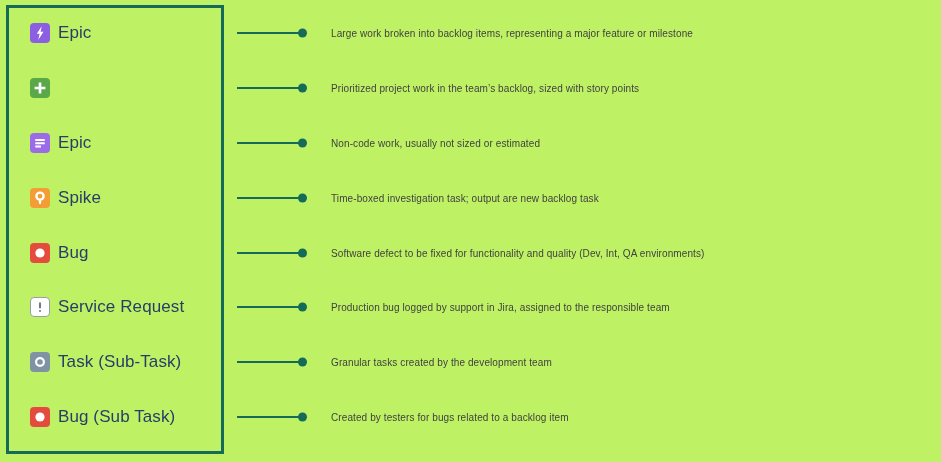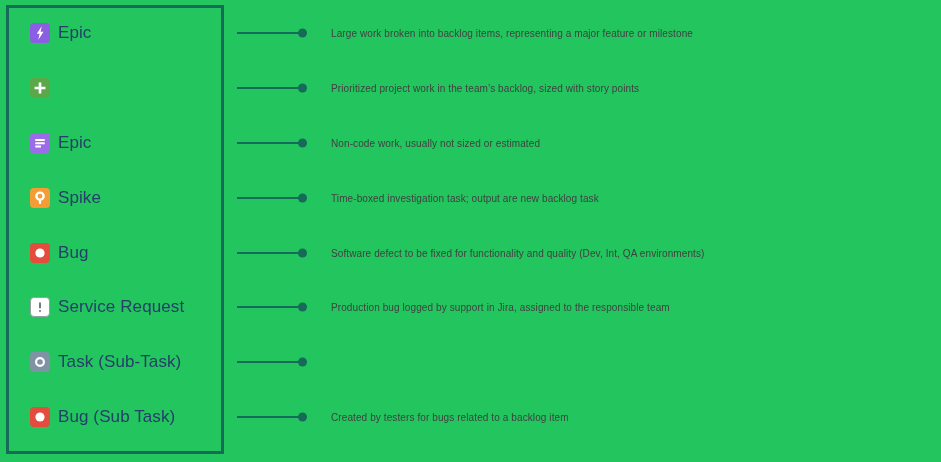--- a/index.html
+++ b/index.html
@@ -1,17 +1,17 @@
 <!DOCTYPE html>
 <html><head>
 <meta charset="utf-8">
 <style>
   html,body { margin:0; padding:0; background:#fff; }
   .canvas {
-    position:relative; width:941px; height:462px; background:#22c55e;
+    position:relative; width:941px; height:462px; background:#bef264;
     font-family:"Liberation Sans", sans-serif; overflow:hidden;
     --teal:#156A58; --navy:#263F69; --gray:#414141;
   }
   .type-box {
     position:absolute; left:6px; top:5px; width:212px; height:443px;
     border:3px solid var(--teal); background:transparent;
   }
   .rows { position:absolute; left:0; top:6px; right:0; }
   .row { position:relative; height:54.8px; }
   .icon {
@@ -107,20 +107,21 @@
     <span class="desc">Production bug logged by support in Jira, assigned to the responsible team</span>
   </div>
       <div class="row">
     <span class="icon" style="background: rgb(128, 147, 164);">
           <svg width="20" height="20" viewBox="0 0 20 20">
             <circle cx="10" cy="10" r="3.9" fill="none" stroke="#fff" stroke-width="2.2"></circle>
           </svg>
         </span>
     <span class="label">Task (Sub-Task)</span>
     <span class="connector"></span>
+    <span class="desc">Granular tasks created by the development team</span>
   </div>
       <div class="row">
     <span class="icon" style="background: rgb(228, 76, 61);">
           <svg width="20" height="20" viewBox="0 0 20 20">
             <circle cx="10" cy="10" r="4.6" fill="#fff"></circle>
           </svg>
         </span>
     <span class="label">Bug (Sub Task)</span>
     <span class="connector"></span>
     <span class="desc">Created by testers for bugs related to a backlog item</span>

